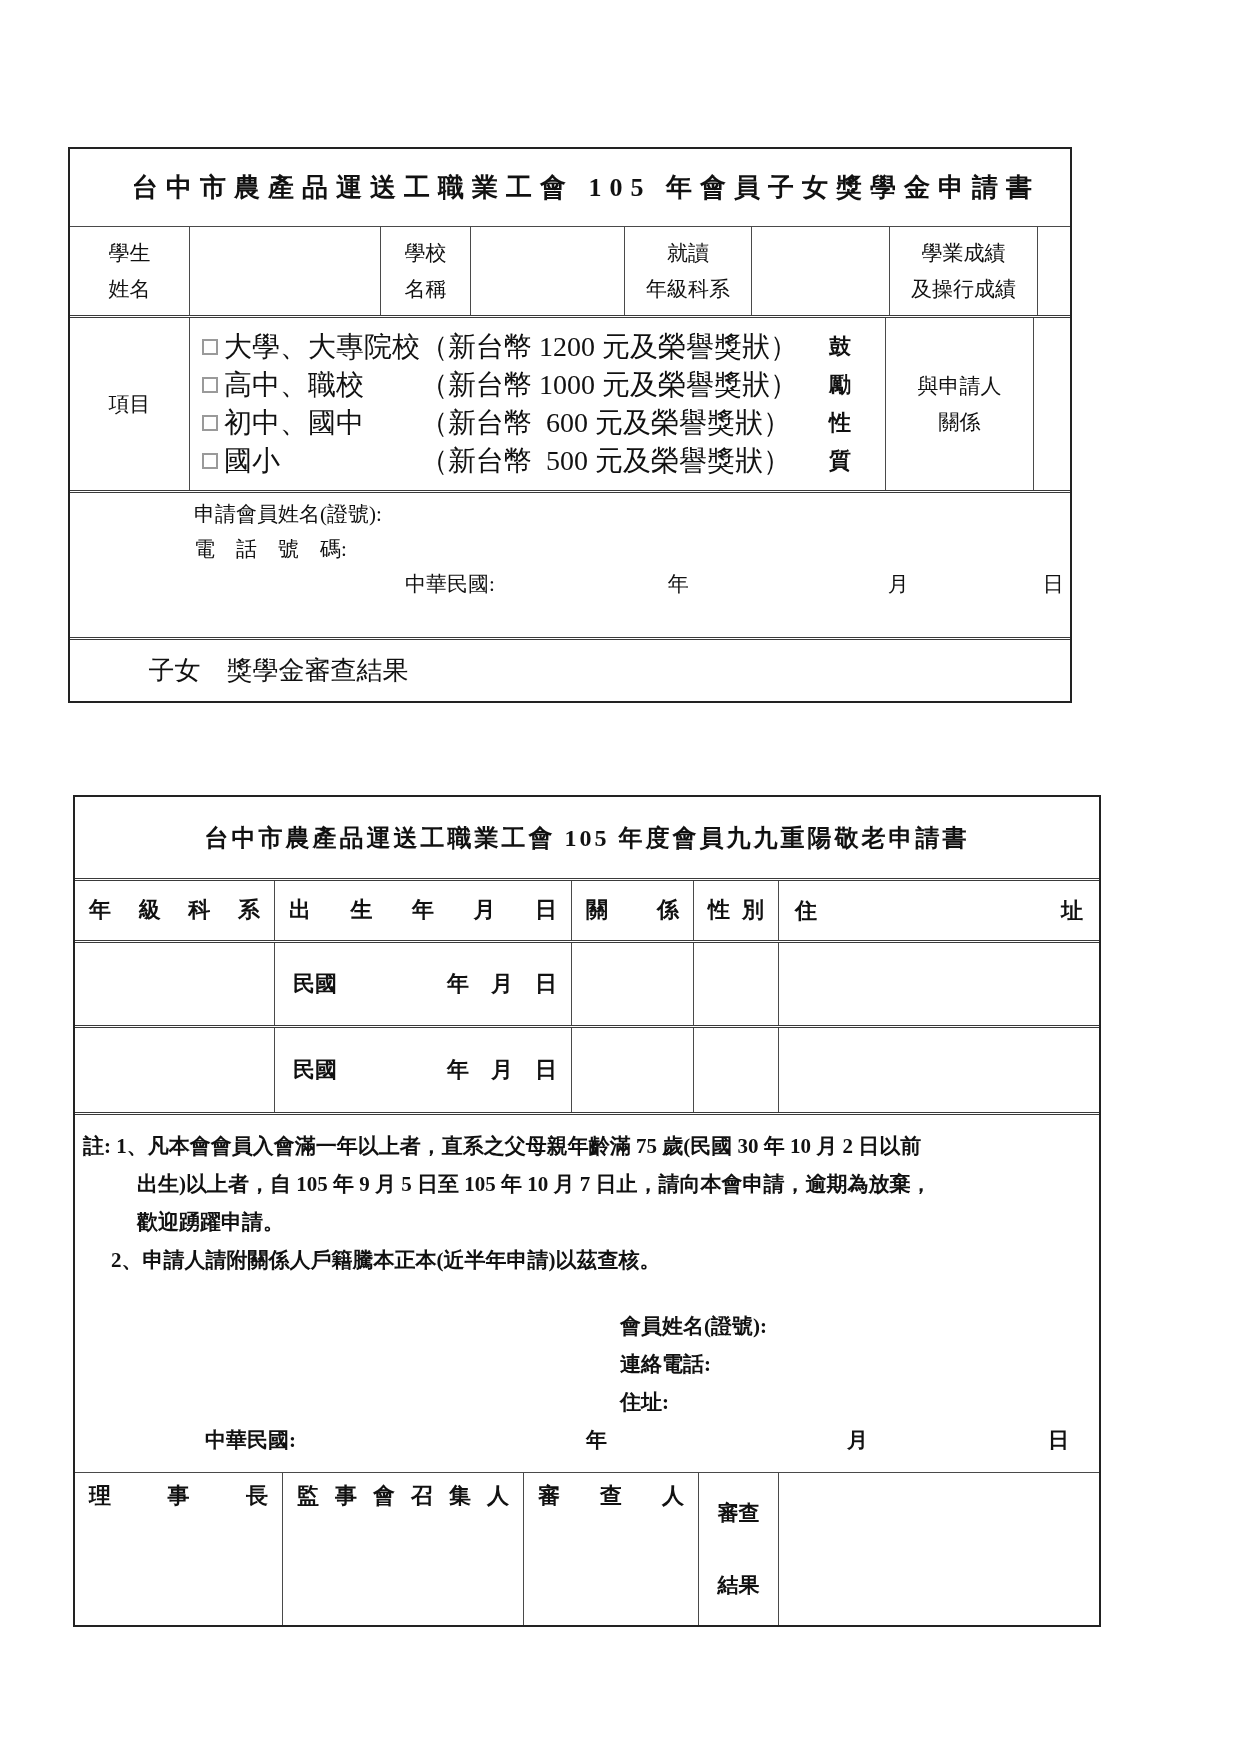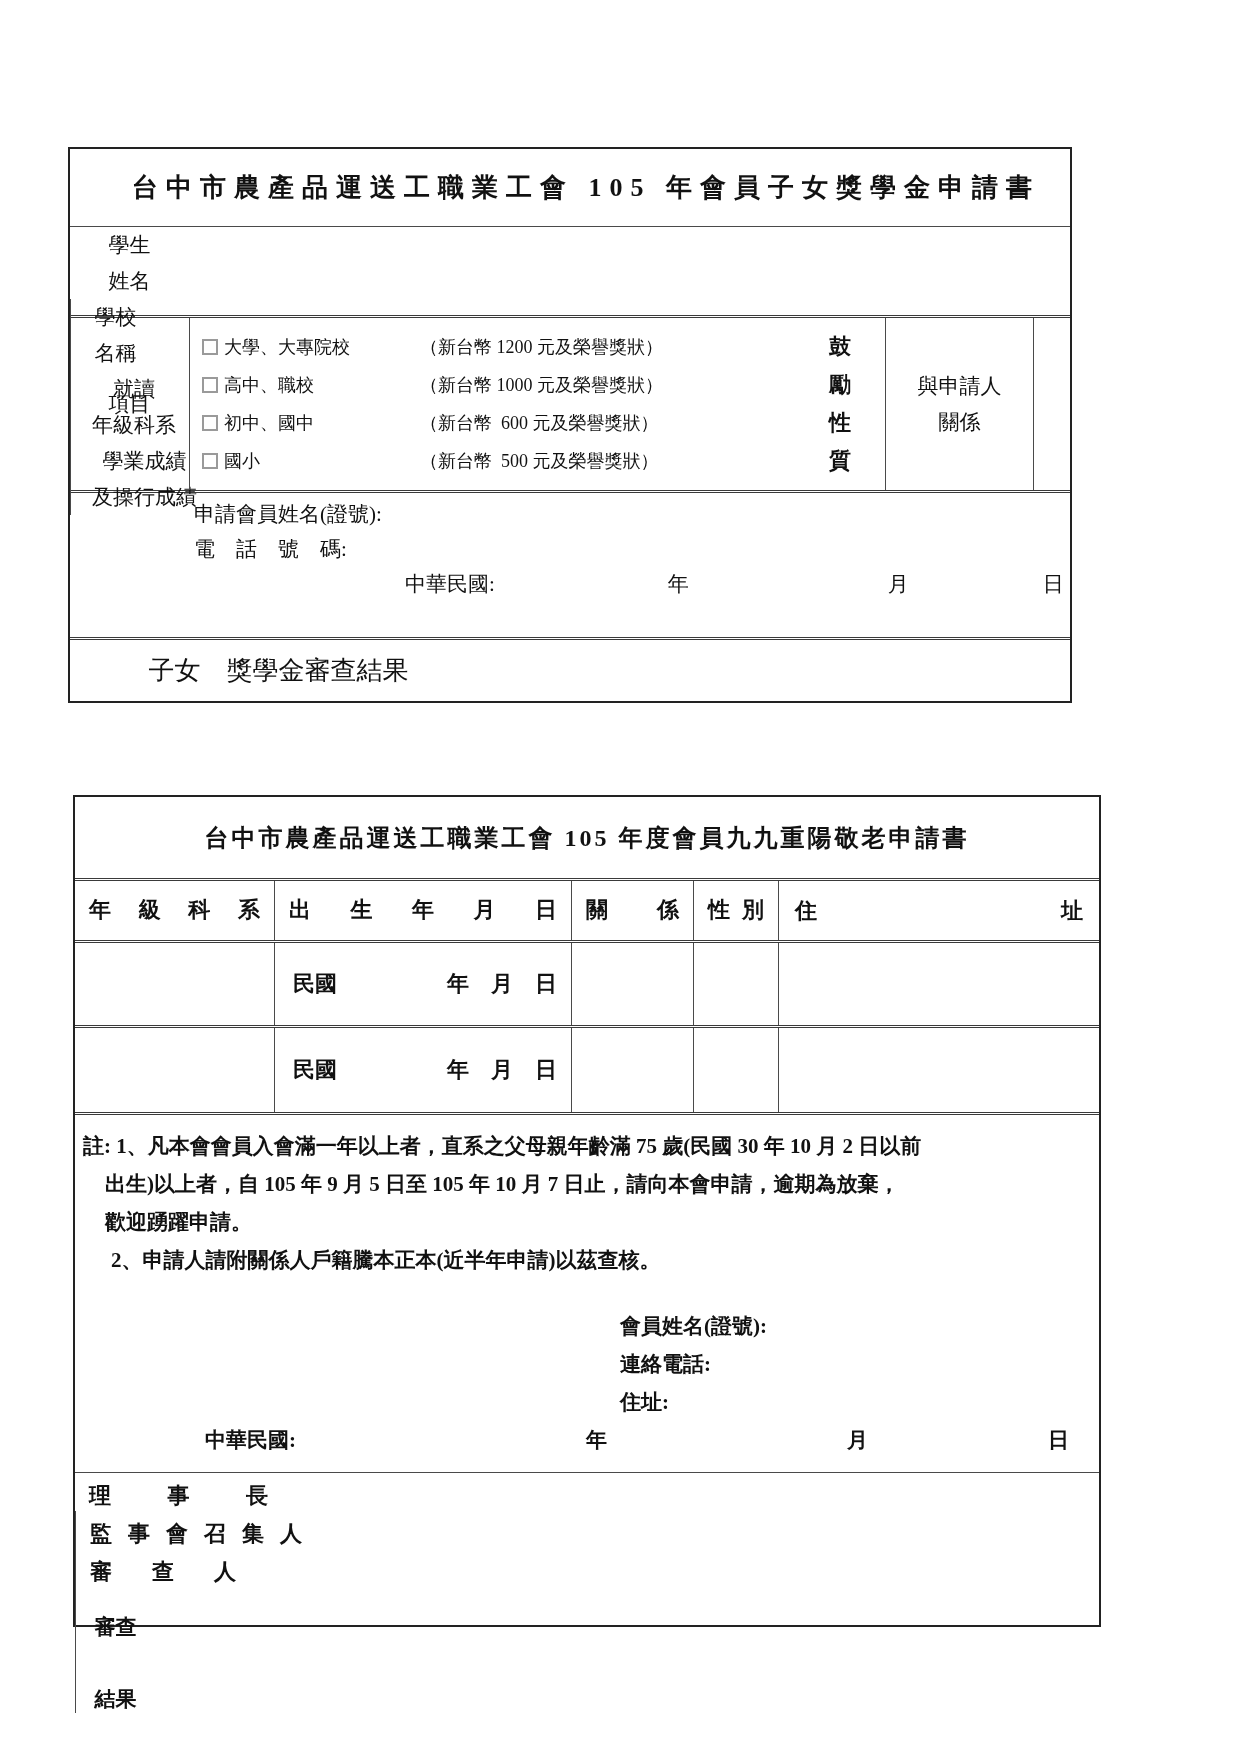--- a/index.html
+++ b/index.html
@@ -5,32 +5,32 @@
   html,body{margin:0;padding:0;background:#fff;}
   .page{
     position:relative;width:1240px;height:1754px;background:#ffffff;
     font-family:"Liberation Serif","DejaVu Serif",serif;color:#111;
     overflow:hidden;
   }
   .form{position:absolute;border:2px solid #222;background:#fff;box-sizing:border-box;}
   .form1{left:68px;top:147px;width:1004px;}
   .form2{left:62px;top:795px;width:1028px;margin-left:11px;}
   .frow{display:flex;box-sizing:border-box;align-items:stretch;}
-  .sep-thin{border-top:1px solid #4a4a4a;flex-direction:column;}
+  .sep-thin{border-top:1px solid #4a4a4a;}
   .sep-heavy{border-top:3px double #3a3a3a;}
   .cell{box-sizing:border-box;border-left:1px solid #4a4a4a;display:flex;align-items:center;justify-content:center;}
   .cell.first{border-left:none;}
   .c-label{text-align:center;white-space:pre-line;line-height:36px;font-size:21px;}
   
   .f1-title{height:77px;display:flex;align-items:center;justify-content:center;
     font-size:26px;font-weight:bold;letter-spacing:8px;white-space:nowrap;padding-left:32px;}
   .f1-row1{height:89px;}
   .f1-row2{height:175px;}
   .items-cell{flex:1;position:relative;display:block;padding:10px 0 0 12px;}
-  .item-line{display:flex;align-items:center;height:38px;font-size:18px;}
+  .item-line{display:flex;align-items:center;height:38px;font-size:28px;}
   .cb{display:inline-block;width:16px;height:16px;border:2px solid #9a9a9a;background:#fff;
     flex:none;margin-right:6px;box-sizing:border-box;}
   .item-label{width:196px;white-space:pre;}
   .item-amount{white-space:pre;}
   .encourage{position:absolute;top:10px;right:32px;width:26px;text-align:center;
     font-size:22px;font-weight:bold;line-height:38px;white-space:pre-line;}
   .f1-member{height:140px;display:block;padding:4px 0 0 124px;font-size:21px;}
   .m-line{line-height:35px;white-space:pre;}
   .roc-line{display:flex;white-space:nowrap;line-height:35px;}
   .f1-result{height:64px;}
@@ -44,21 +44,21 @@
     font-size:24px;font-weight:bold;letter-spacing:3px;white-space:nowrap;}
   .f2-header{height:62px;font-weight:bold;font-size:22px;}
   .jcell{display:block;padding:14px 14px 0 14px;text-align:justify;text-align-last:justify;}
   .addr-cell{justify-content:space-between;padding:0 16px;}
   .f2-datarow{height:85px;}
   .f2-datarow2{height:87px;}
   .birth-cell{justify-content:flex-start;padding-left:18px;font-weight:bold;font-size:22px;white-space:pre;}
   .f2-note{height:345px;display:block;padding-top:12px;font-size:21px;font-weight:bold;}
   .note-line{line-height:38px;white-space:nowrap;}
   .nl1{padding-left:8px;}
-  .nl2,.nl3{padding-left:30px;}
+  .nl2,.nl3{padding-left:62px;}
   .nl4{padding-left:36px;}
   .member2{margin:28px 0 0 545px;}
   .member2 .m-line{line-height:38px;}
   .roc2{margin-top:0;font-weight:bold;line-height:38px;}
   .f2-bottom{height:153px;font-weight:bold;font-size:22px;}
   .top-label{align-items:flex-start;}
   .top-label.jcell{padding-top:8px;}
   .review-cell{flex-direction:column;justify-content:flex-start;padding-top:26px;gap:44px;font-size:21px;}
   .w-fill{flex:1;}
 </style>

